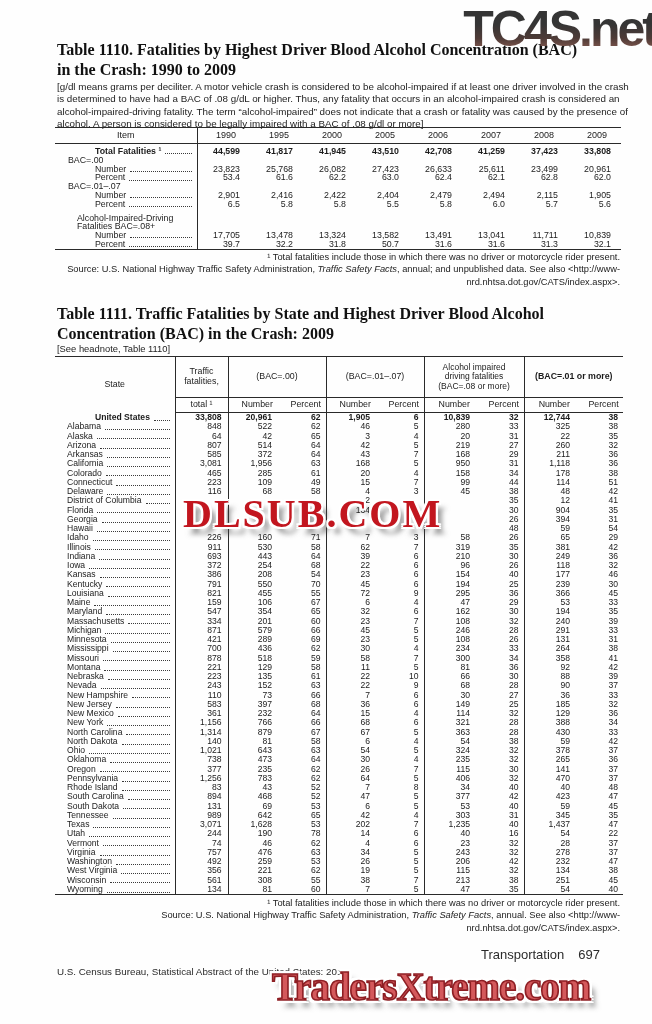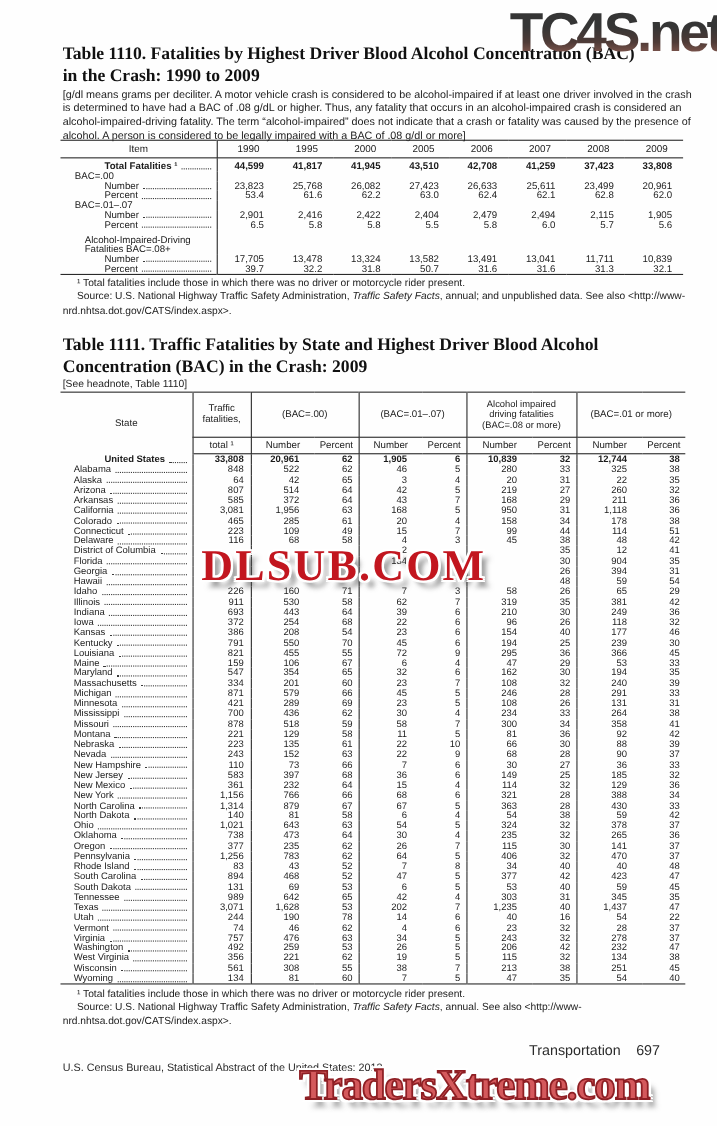--- a/index.html
+++ b/index.html
@@ -10,21 +10,21 @@
   .tbl-title{position:absolute;left:57px;width:584px;
              font-family:"Liberation Serif","DejaVu Serif",serif;
              font-weight:bold;font-size:16px;line-height:19.5px;color:#111;}
   .t1110-title{top:40px;}
   .t1111-title{top:304px;}
   .headnote{position:absolute;left:57px;width:578px;font-size:9.8px;line-height:12.4px;color:#222;}
   .t1110-note{top:81px;}
   .t1111-note{top:343px;font-size:9.4px;}
 
   
-  .fnblock{position:absolute;left:57px;width:578px;font-size:9.3px;line-height:12.4px;color:#222;}
+  .fnblock{position:absolute;left:42px;width:578px;font-size:9.3px;line-height:12.4px;color:#222;text-align:right;}
   .t1110-fn{top:251px;}
   .t1111-fn{top:897px;}
   .fnblock p{margin:0;text-indent:13px;overflow-wrap:anywhere;}
 
   
   .t1110-wrap{position:absolute;left:55px;top:127px;}
   #t1110{border-collapse:collapse;table-layout:fixed;width:566px;
          border-top:1.5px solid #2a2a2a;border-bottom:1.5px solid #2a2a2a;}
   #t1110 th{font-weight:normal;font-size:9px;padding:2px 0 3px;border-bottom:1px solid #2a2a2a;}
   #t1110 th.item{border-right:1px solid #2a2a2a;text-align:center;}
@@ -42,21 +42,21 @@
 
   
   .t1111-wrap{position:absolute;left:55px;top:356px;}
   #t1111{border-collapse:collapse;table-layout:fixed;width:568px;
          border-top:1.4px solid #2a2a2a;border-bottom:1.4px solid #2a2a2a;}
   #t1111 th{font-weight:normal;font-size:8.8px;line-height:9.6px;padding:1px 2px;vertical-align:middle;text-align:center;}
   #t1111 tr.h1 th{height:38px;}
   #t1111 .h-state{border-right:1px solid #2a2a2a;}
   #t1111 .h-tot{border-right:1px solid #2a2a2a;border-bottom:1px solid #2a2a2a;}
   #t1111 .h-grp{border-bottom:1px solid #2a2a2a;border-right:1px solid #2a2a2a;}
-  #t1111 .h-grp.h-last{border-right:none;}
+  #t1111 .h-grp.h-last{border-right:none;font-weight:bold;}
   #t1111 .h-grp3{white-space:pre-line;font-size:8.5px;}
   #t1111 tr.h2 th{border-bottom:1.4px solid #2a2a2a;height:12px;}
   #t1111 .h-tot2{border-right:1px solid #2a2a2a;}
   #t1111 .h-pct{border-right:1px solid #2a2a2a;}
   #t1111 .h-pct.h-last{border-right:none;}
   #t1111 td{font-size:8.6px;line-height:9.25px;padding:0;vertical-align:bottom;}
   #t1111 td.lblcell{border-right:1px solid #2a2a2a;}
   #t1111 .lbl{padding-left:12px;white-space:nowrap;}
   #t1111 tr.r-bold{font-weight:bold;}
   #t1111 tr.r-bold .lbl{padding-left:40px;}

